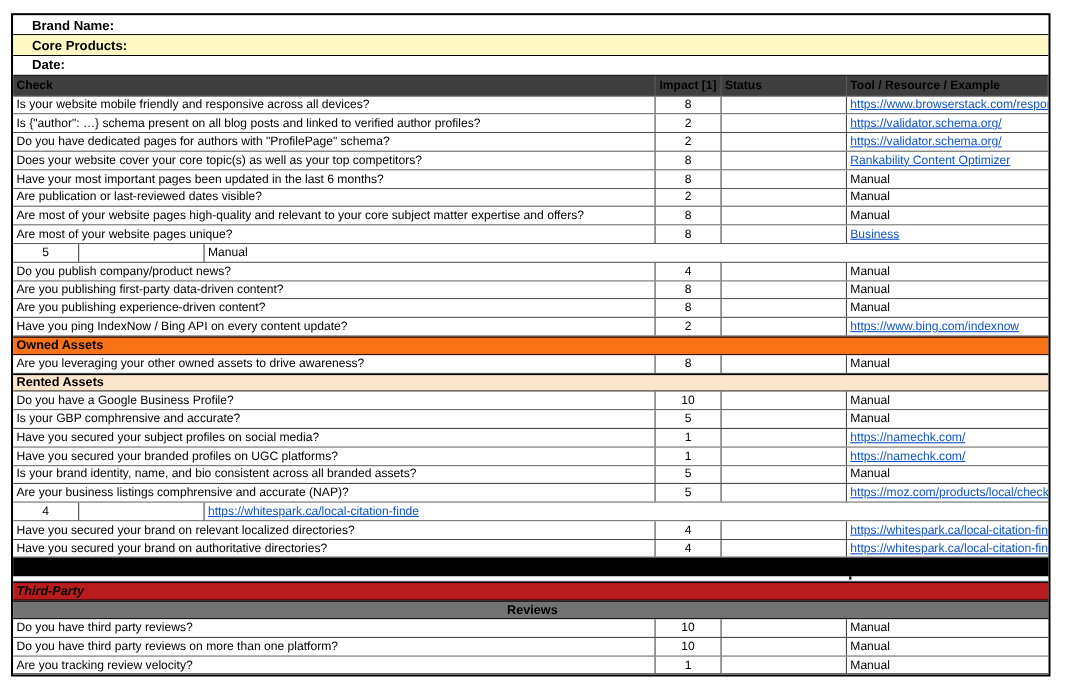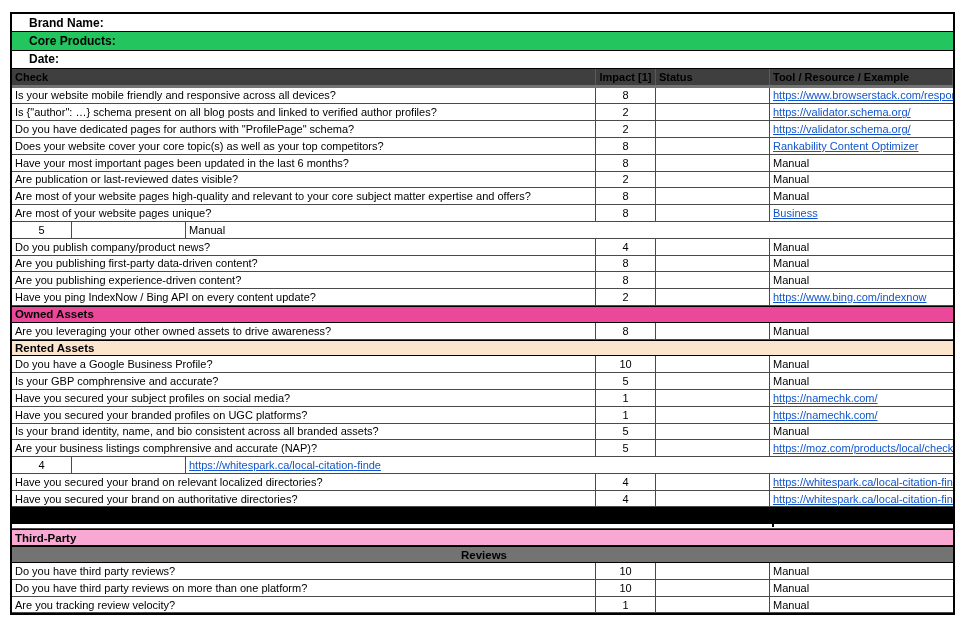--- a/index.html
+++ b/index.html
@@ -7,24 +7,24 @@
        font-family:"Liberation Sans",sans-serif;-webkit-font-smoothing:antialiased;}
 
   .sheet{position:absolute;left:10px;top:12px;width:945px;
          border:2px solid #000;background:#fff;box-sizing:border-box;}
 
   .row{display:flex;height:16.8px;box-sizing:border-box;
        border-bottom:1px solid #4a4a4a;background:#fff;align-items:stretch;}
 
   .row.info{height:18.4px;font-weight:bold;font-size:12px;color:#000;
             border-bottom:1px solid #000;align-items:center;padding-left:17px;}
-  .row.info.shaded{background:#22c55e;}
+  .row.info.shaded{background:#fef9c3;}
 
   .row.header{height:18.4px;background:#3f3f3f;color:#fff;font-weight:bold;
-              font-size:11.5px;border-bottom:3px solid #737373;}
+              font-size:11.5px;border-bottom:1px solid #737373;}
   .row.header .cell{border-right:1px solid #5a5a5a;}
 
   .cell{box-sizing:border-box;display:flex;align-items:center;
         overflow:hidden;white-space:nowrap;padding:0 3px;font-size:11px;color:#000;}
   .cell.check{width:584px;border-right:1px solid #4a4a4a;}
   .cell.impact{width:60px;border-right:1px solid #4a4a4a;justify-content:center;}
   .cell.status{width:114px;border-right:1px solid #4a4a4a;}
   .cell.tool{flex:1;border-right:none;}
 
   .row.section{font-weight:bold;font-size:11.5px;align-items:center;
@@ -155,21 +155,21 @@
         </div>
       </div>
       <div class="row">
         <div class="cell check">Have you ping IndexNow / Bing API on every content update?</div>
         <div class="cell impact">2</div>
         <div class="cell status"></div>
         <div class="cell tool">
           <a class="tool-link">https://www.bing.com/indexnow</a>
         </div>
       </div>
-      <div class="row section" style="background: #ec4899;">
+      <div class="row section" style="background: #f97316;">
         <span>Owned Assets</span>
       </div>
       <div class="row">
         <div class="cell check">Are you leveraging your other owned assets to drive awareness?</div>
         <div class="cell impact">8</div>
         <div class="cell status"></div>
         <div class="cell tool">
           <span>Manual</span>
         </div>
       </div>
@@ -244,21 +244,21 @@
         <div class="cell impact">4</div>
         <div class="cell status"></div>
         <div class="cell tool">
           <a class="tool-link">https://whitespark.ca/local-citation-finde</a>
         </div>
       </div>
       <div class="row divider"></div>
       <div class="row gap">
         <div class="gap-tick"></div>
       </div>
-      <div class="row section" style="background: #f9a8d4;">
+      <div class="row section" style="background: #b91c1c; font-style: italic;">
         <span>Third-Party</span>
       </div>
       <div class="row section" style="background: #737373; justify-content: center;">
         <span>Reviews</span>
       </div>
       <div class="row">
         <div class="cell check">Do you have third party reviews?</div>
         <div class="cell impact">10</div>
         <div class="cell status"></div>
         <div class="cell tool">

